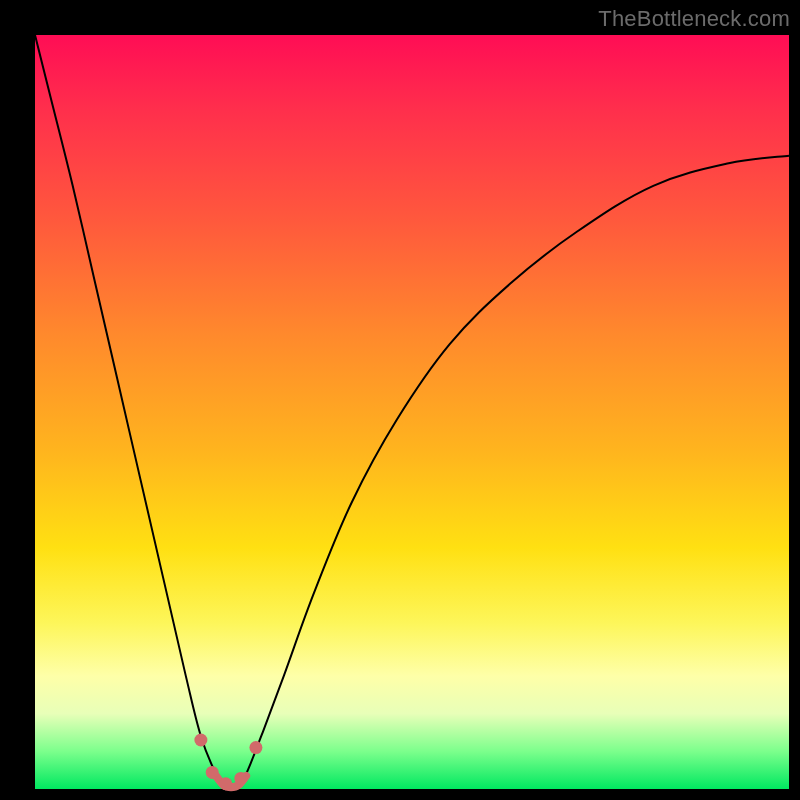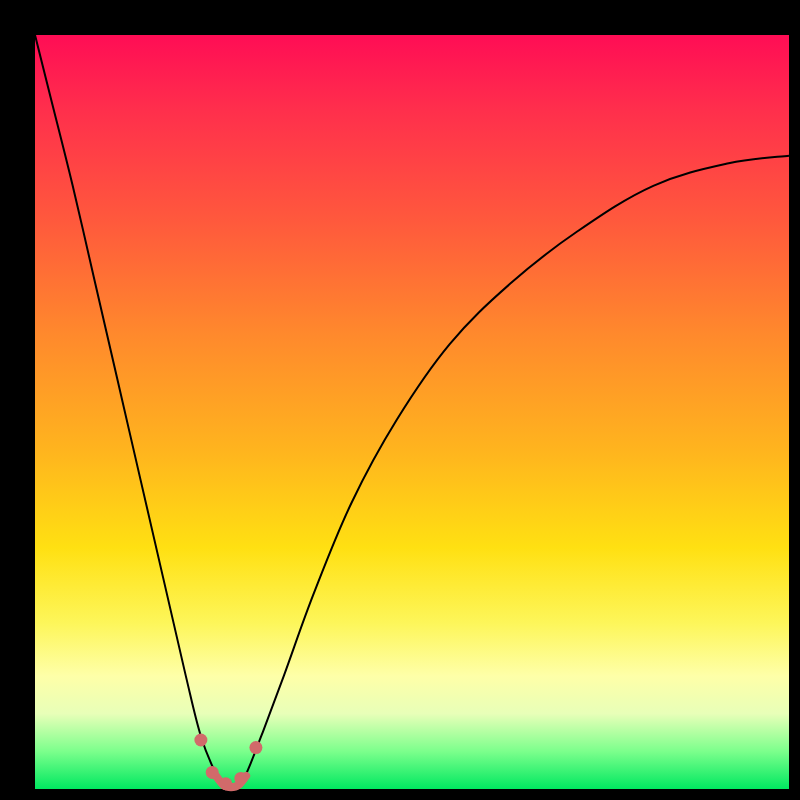--- a/index.html
+++ b/index.html
@@ -84,13 +84,14 @@
       <path id="trough-path" class="trough" d="M 180.95999999999998 740.92 C 182.31719999999999 742.54864, 185.7856 747.9322, 188.5 749.968 C 191.2144 752.0038, 193.3256 752.23, 196.04000000000002 752.23 C 198.75440000000003 752.23, 200.8656 752.0038, 203.58 749.968 C 206.29440000000002 747.9322, 209.76280000000003 742.54864, 211.12000000000003 740.92"></path>
       <g id="markers">
           <circle cx="165.88" cy="704.99" r="6.5" class="dot"></circle>
           <circle cx="177.19" cy="737.412" r="6.5" class="dot"></circle>
           <circle cx="190.762" cy="748.722" r="6.5" class="dot"></circle>
           <circle cx="205.842" cy="743.444" r="6.5" class="dot"></circle>
           <circle cx="220.922" cy="712.53" r="6.5" class="dot"></circle>
         </g>
     </svg>
   </div>
+  <div class="watermark">TheBottleneck.com</div>
 </div>
 
 </body></html>

